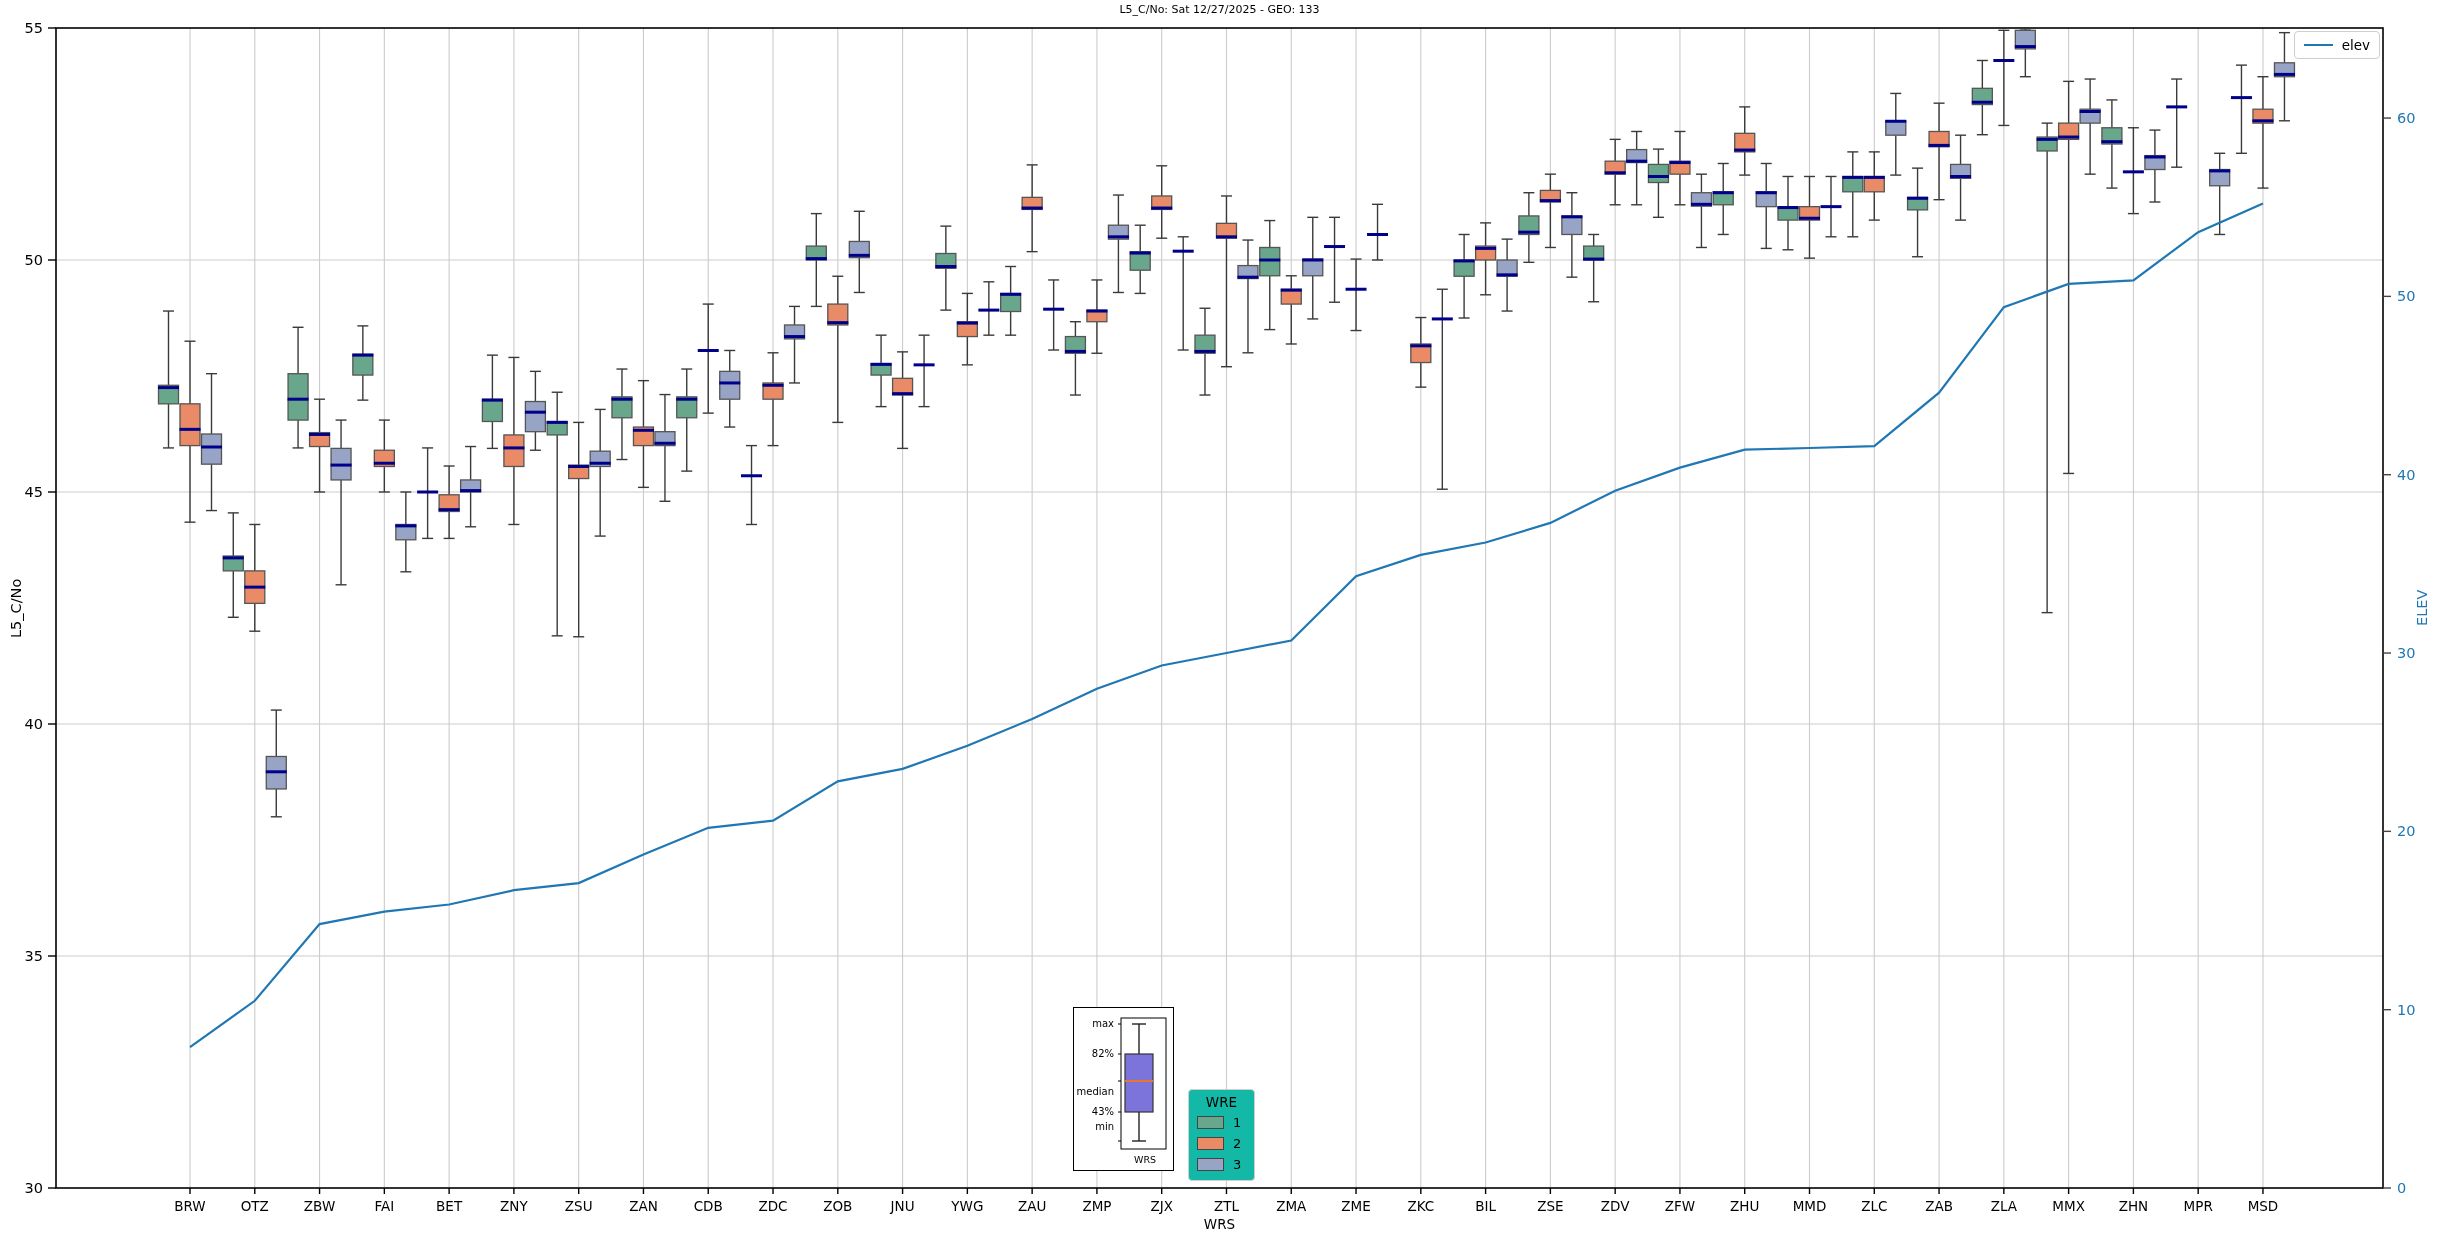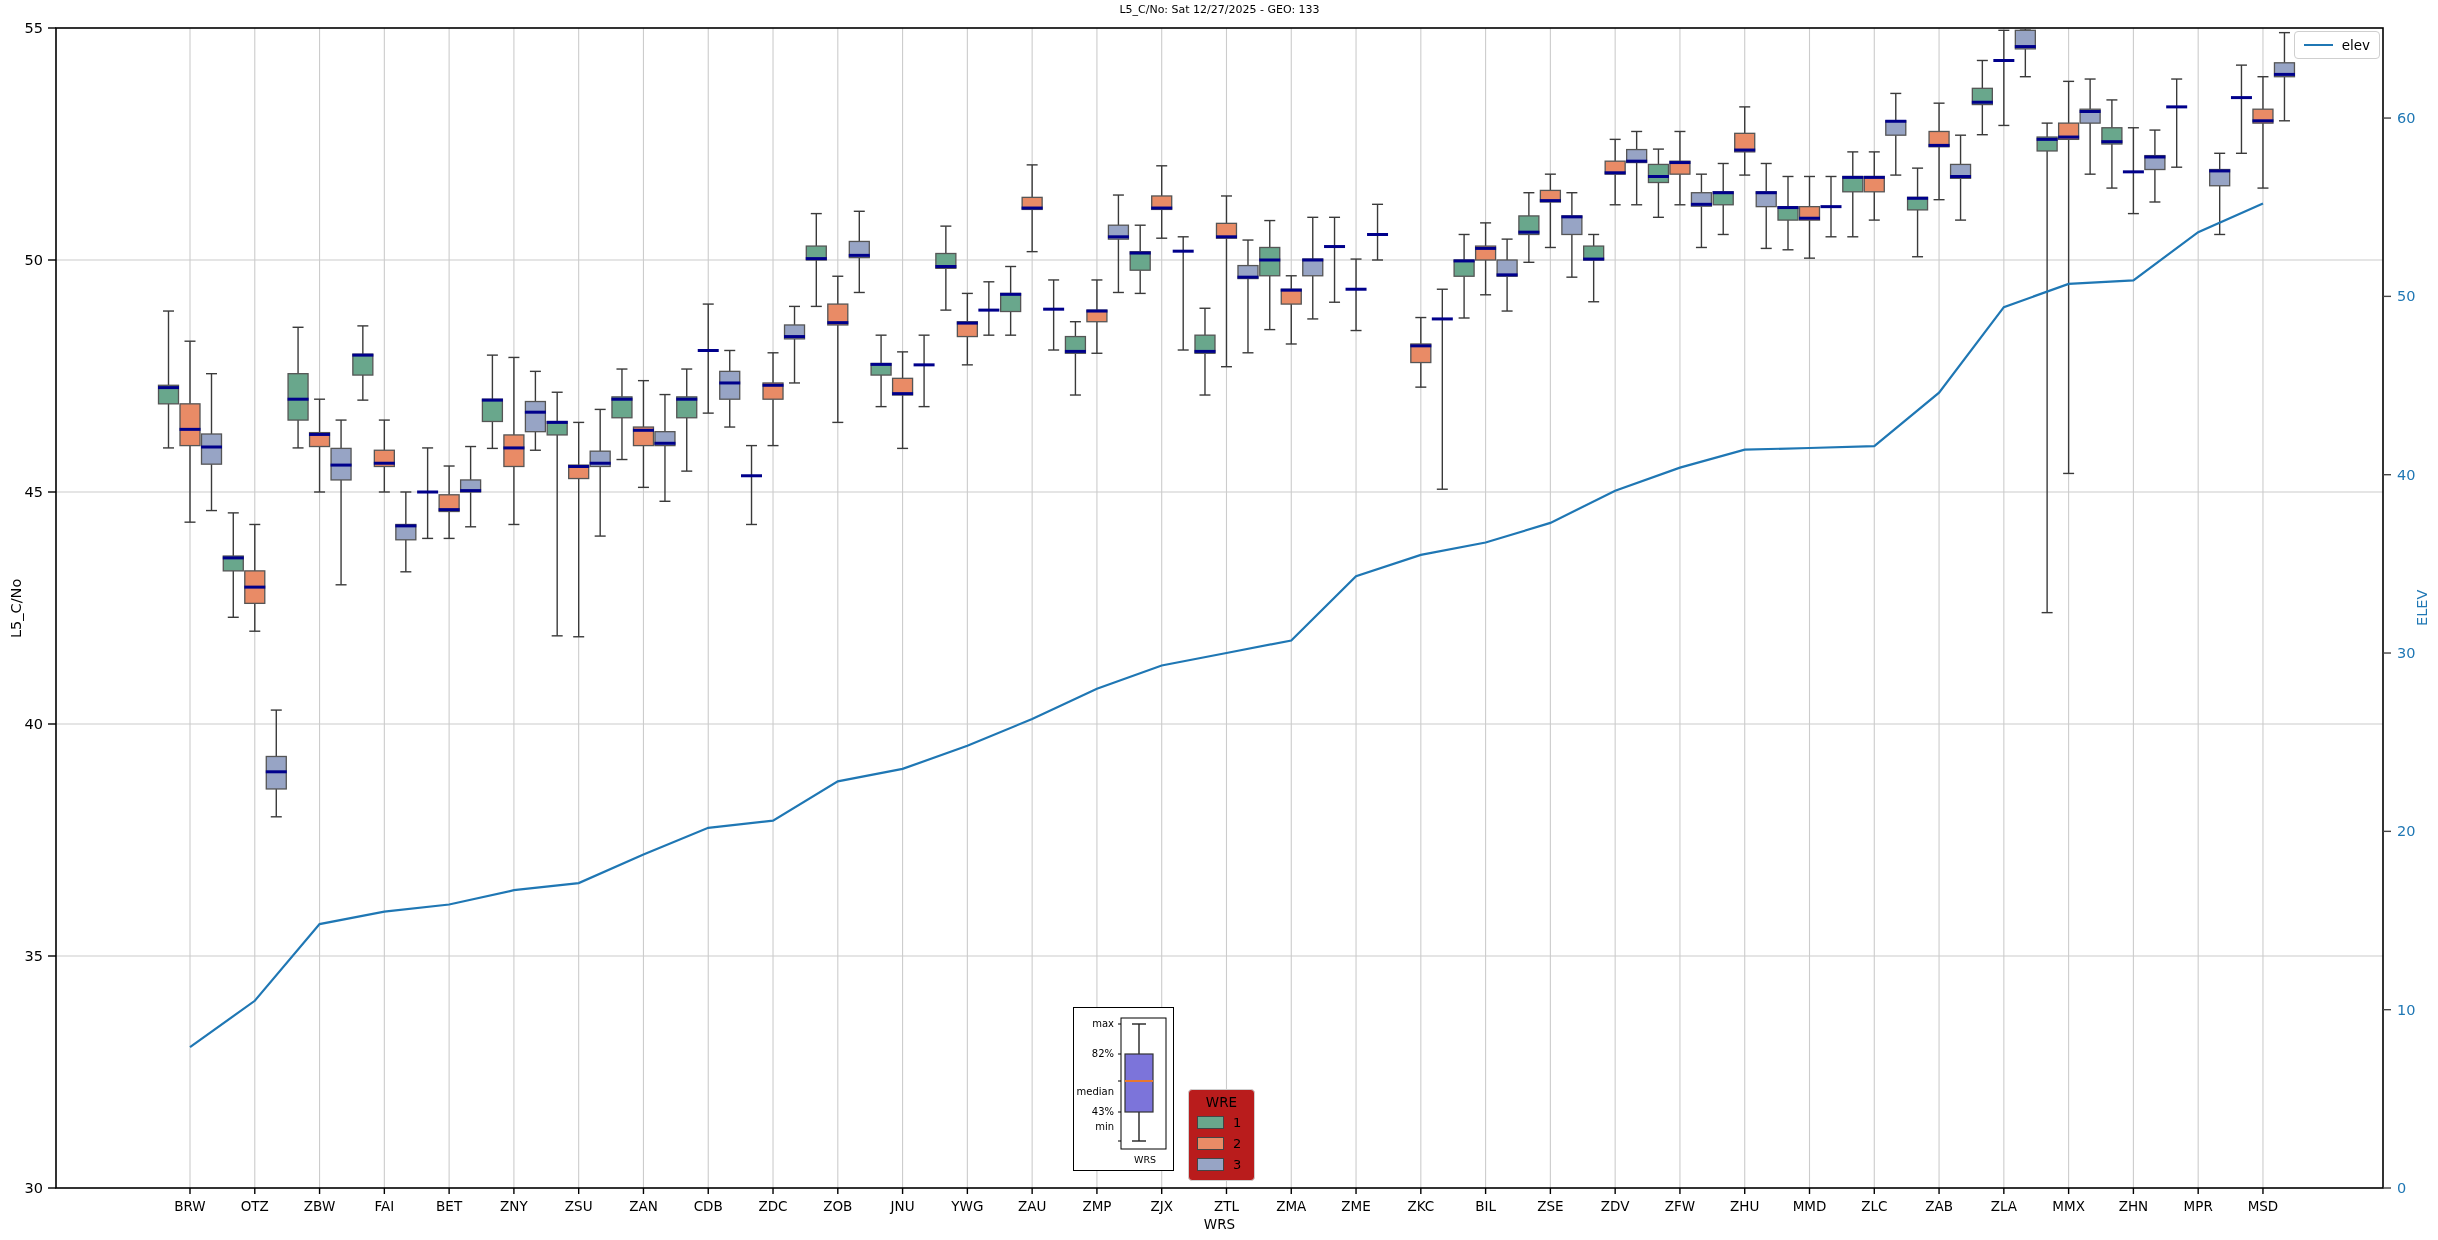--- a/index.html
+++ b/index.html
@@ -9,21 +9,21 @@
   .title{position:absolute;left:56px;width:2327px;top:3px;text-align:center;font-size:11px;}
   .vlabel{position:absolute;writing-mode:vertical-rl;transform:rotate(180deg);
           font-size:14.5px;text-align:center;}
   .vlabel.left{left:8px;top:28px;height:1160px;}
   .vlabel.right{left:2414px;top:28px;height:1160px;color:#1f77b4;}
   .xlabel{position:absolute;left:56px;width:2327px;top:1216px;text-align:center;font-size:13.5px;}
   .legend-elev{position:absolute;left:2294px;top:31px;width:86px;height:28px;background:#fff;
                border:1px solid #cfcfcf;border-radius:4px;display:flex;align-items:center;
                gap:9px;padding:0 9px;box-sizing:border-box;font-size:13.5px;}
   .legend-elev .line{width:30px;height:0;border-top:2.5px solid #1f77b4;}
-  .legend-wre{position:absolute;left:1188px;top:1089px;width:67px;height:92px;background:#b91c1c;
+  .legend-wre{position:absolute;left:1188px;top:1089px;width:67px;height:92px;background:#14b8a6;
               border:1px solid #cfcfcf;border-radius:4px;box-sizing:border-box;
               font-size:13px;padding:4px 0 0 0;}
   .legend-wre .lt{text-align:center;font-size:13.5px;margin-bottom:2px;}
   .legend-wre .row{display:flex;align-items:center;gap:9px;padding:3px 0 3px 8px;}
   .legend-wre .sw{width:27px;height:13px;border:1px solid #444;box-sizing:border-box;}
   .inner-legend{position:absolute;left:1073px;top:1007px;width:101px;height:164px;
                 background:#fff;border:1.8px solid #000;box-sizing:border-box;}
   .inner-legend .lab{position:absolute;left:0;width:40px;text-align:right;font-size:10px;}
   .inner-legend .wrs{position:absolute;left:42px;width:58px;text-align:center;top:146px;font-size:9.5px;}
   .inner-legend svg{position:absolute;left:42px;top:8px;}

